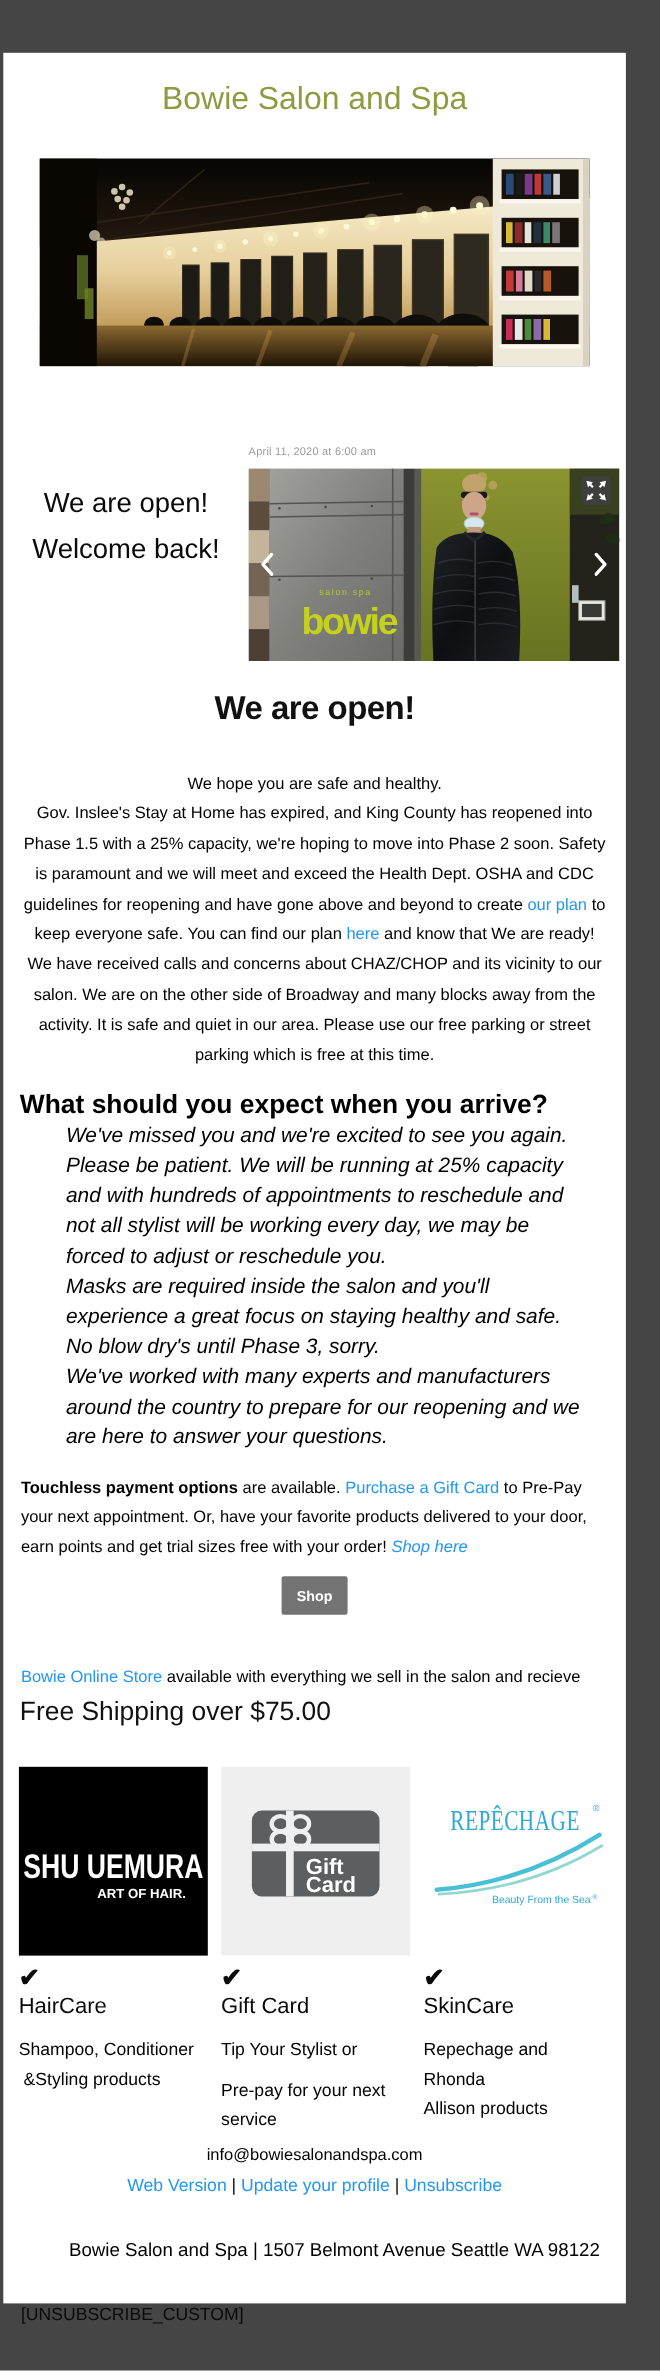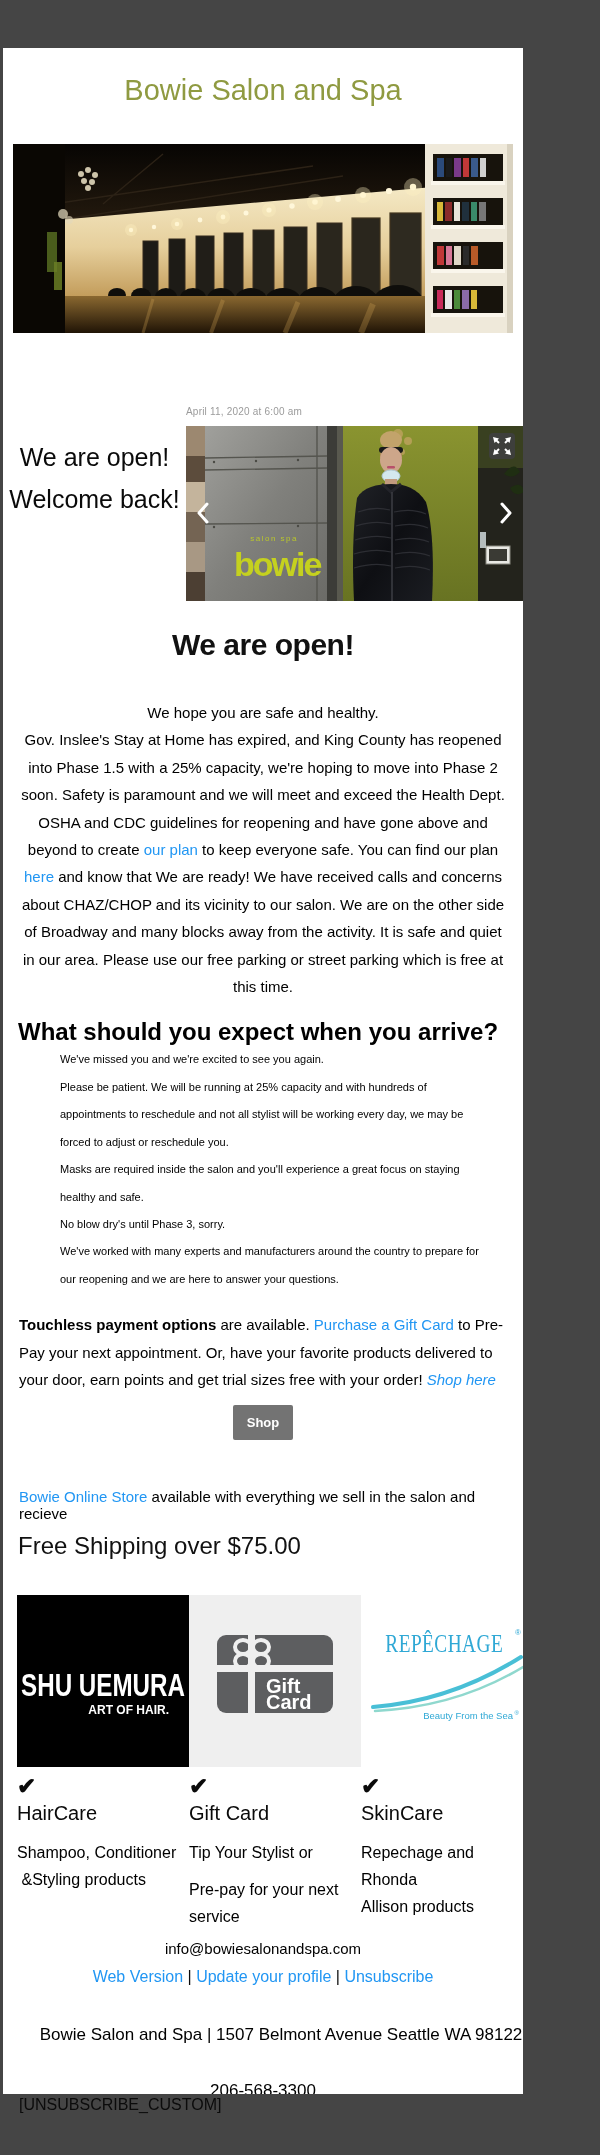--- a/index.html
+++ b/index.html
@@ -6,21 +6,21 @@
   html,body { width:600px; }
   body {
     height:2155px;
     background:#454545;
     font-family:"Liberation Sans", sans-serif;
     position:relative;
     color:#000;
   }
   .content {
     position:absolute; left:3px; top:48px;
-    width:520px; height:2046px;
+    width:566px; height:2046px;
     background:#ffffff;
     overflow:hidden;
   }
   .salon-title {
     padding-top:26px;
     text-align:center;
     font-size:29px;
     color:#8F9A41;
     font-weight:400;
   }
@@ -34,21 +34,21 @@
   .photo-date { font-size:10px; color:#9b9b9b; letter-spacing:.2px; }
   .carousel-photo { display:block; margin-top:9px; width:337px; height:175px; }
   .open-h1 {
     margin-top:27px; text-align:center;
     font-size:30px; font-weight:bold; letter-spacing:-.5px; color:#111;
   }
   .intro { margin-top:37px; padding:0 16px; font-size:15px; line-height:27.4px; text-align:center; }
   .intro p { margin:0; }
   a.link, span.link { color:#2196F3; text-decoration:none; cursor:pointer; }
   .expect-h2 { margin-top:18px; padding:0 15px; font-size:24px; font-weight:bold; }
-  .expect-list { padding:0 38px 0 57px; font-size:11px; line-height:27.4px; }
+  .expect-list { padding:0 38px 0 57px; font-size:19px; line-height:27.4px;font-style:italic; }
   .expect-list p { margin:0; }
   .payment { margin-top:18px; padding:0 16px; font-size:15px; line-height:27.4px; }
   .shop-row { text-align:center; margin-top:12px; }
   .shop-btn {
     display:inline-block; background:#737373; color:#fff;
     font-size:13px; font-weight:bold; font-family:"Liberation Sans",sans-serif;
     padding:10px 14px; border:none; border-radius:2px; cursor:pointer;
   }
   .store-line { margin-top:48px; padding:0 16px; font-size:15px; }
   .shipping { margin-top:10px; padding:0 15px; font-size:24px; color:#111; }

